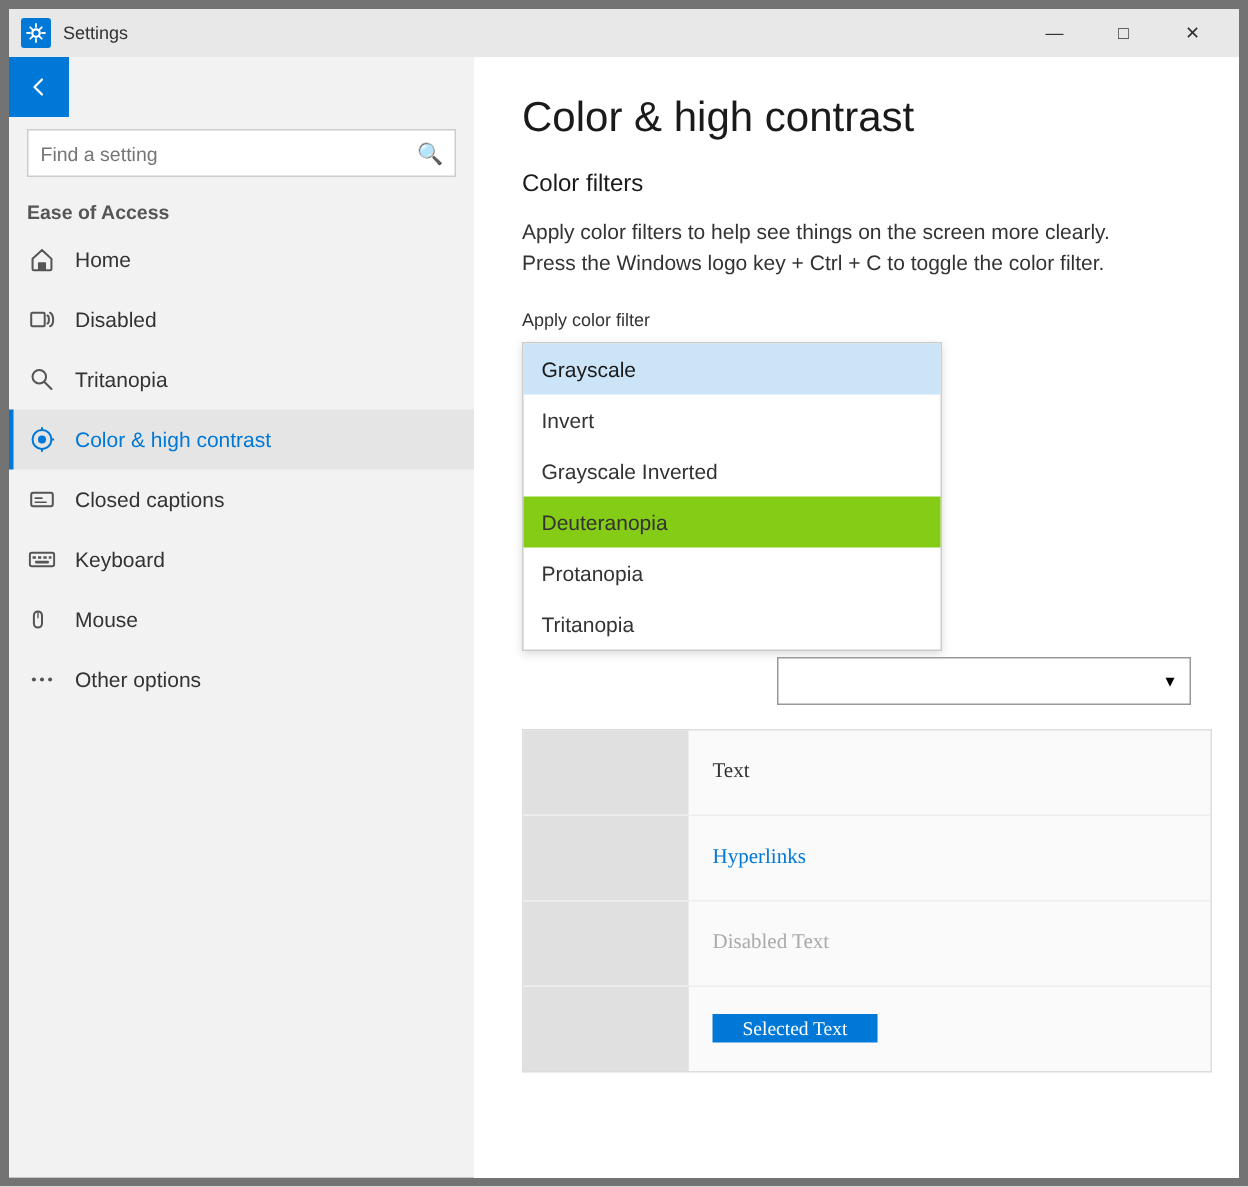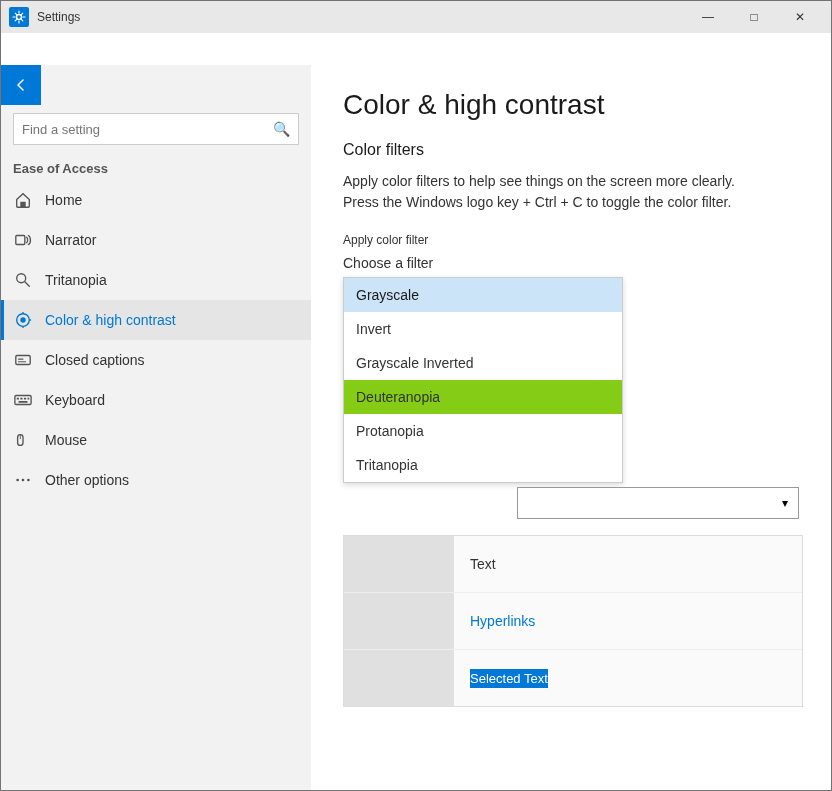--- a/index.html
+++ b/index.html
@@ -9,22 +9,21 @@
       width: 832px;
       height: 791px;
       overflow: hidden;
     }
     .window {
       width: 832px;
       height: 791px;
       background: white;
       display: flex;
       flex-direction: column;
-      border: 1px solid #737373;
-      gap: 32px;
+      border: 6px solid #737373;
     }
     .titlebar {
       height: 32px;
       background: #e8e8e8;
       display: flex;
       align-items: center;
       padding: 0 8px;
       justify-content: space-between;
       flex-shrink: 0;
     }
@@ -234,20 +233,21 @@
       margin-top: 16px;
       border: 1px solid #ddd;
       background: #fafafa;
       width: 460px;
     }
     .preview-row {
       display: flex;
       align-items: center;
       border-bottom: 1px solid #eee;
       min-height: 56px;
+      font-family: Liberation Serif, serif;
     }
     .preview-row:last-child { border-bottom: none; }
     .preview-color-swatch {
       width: 110px;
       height: 56px;
       background: #e0e0e0;
       flex-shrink: 0;
     }
     .preview-color-swatch.selected-swatch {
       display: flex;
@@ -261,21 +261,21 @@
     .preview-text-area {
       padding: 12px 16px;
       font-size: 14px;
     }
     .text-normal { color: #333; }
     .text-hyperlink { color: #0078d7; }
     .text-disabled { color: #aaa; }
     .selected-text-badge {
       background: #0078d7;
       color: white;
-      padding: 2px 0;
+      padding: 2px 20px;
       font-size: 13px;
     }
   </style>
 </head>
 <body>
 
 <div class="window">
 
   <div class="titlebar">
     <div class="titlebar-left">
@@ -319,21 +319,21 @@
       </div>
 
       <div class="sidebar-item">
         <div class="sidebar-item-icon">
           <svg viewBox="0 0 20 20" width="18" height="18">
             <rect x="2" y="5" width="10" height="10" rx="1" fill="none" stroke="#555" stroke-width="1.5"></rect>
             <path d="M14 7c1.5 0.5 1.5 5.5 0 6" stroke="#555" stroke-width="1.5" fill="none" stroke-linecap="round"></path>
             <path d="M16 5c3 1.5 3 9 0 10" stroke="#555" stroke-width="1.5" fill="none" stroke-linecap="round"></path>
           </svg>
         </div>
-        <span>Narrator</span>
+        <span>Disabled</span>
       </div>
 
       <div class="sidebar-item">
         <div class="sidebar-item-icon">
           <svg viewBox="0 0 20 20" width="18" height="18">
             <circle cx="8" cy="8" r="5" fill="none" stroke="#555" stroke-width="1.5"></circle>
             <line x1="12" y1="12" x2="17" y2="17" stroke="#555" stroke-width="1.5" stroke-linecap="round"></line>
           </svg>
         </div>
         <span>Tritanopia</span>
@@ -405,21 +405,20 @@
       <h2 class="section-title">Color filters</h2>
 
       <p class="description">
         Apply color filters to help see things on the screen more clearly.<br>
         Press the Windows logo key + Ctrl + C to toggle the color filter.
       </p>
 
       <div class="filter-label">Apply color filter</div>
 
 
-      <div class="choose-label">Choose a filter</div>
 
       <div class="filter-dropdown-list">
         <div class="filter-option selected">
           <span>Grayscale</span>
         </div>
         <div class="filter-option">
           <span>Invert</span>
         </div>
         <div class="filter-option">
           <span>Grayscale Inverted</span>
@@ -452,20 +451,26 @@
           </div>
         </div>
 
         <div class="preview-row">
           <div class="preview-color-swatch"></div>
           <div class="preview-text-area">
             <span class="text-hyperlink">Hyperlinks</span>
           </div>
         </div>
 
+        <div class="preview-row">
+          <div class="preview-color-swatch"></div>
+          <div class="preview-text-area">
+            <span class="text-disabled">Disabled Text</span>
+          </div>
+        </div>
 
         <div class="preview-row">
           <div class="preview-color-swatch selected-swatch">
             <div class="swatch-half" style="background:#e0e0e0;"></div>
             <div class="swatch-half" style="background:#e0e0e0;"></div>
           </div>
           <div class="preview-text-area">
             <span class="selected-text-badge">Selected Text</span>
           </div>
         </div>

